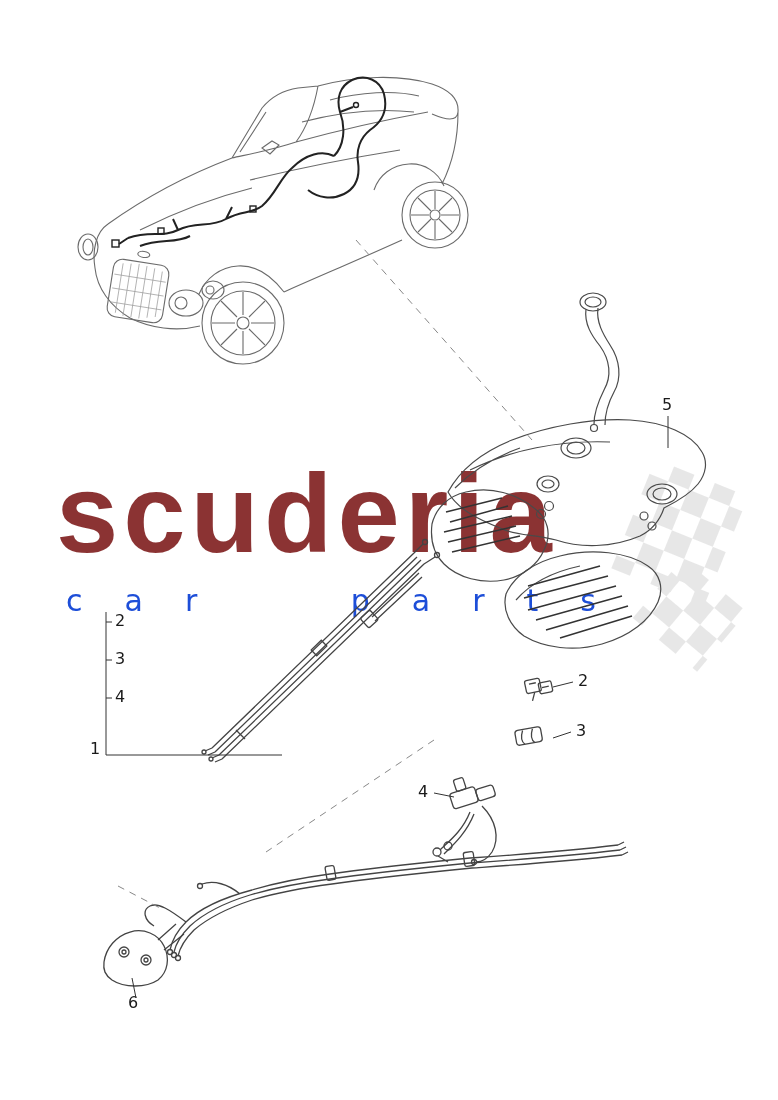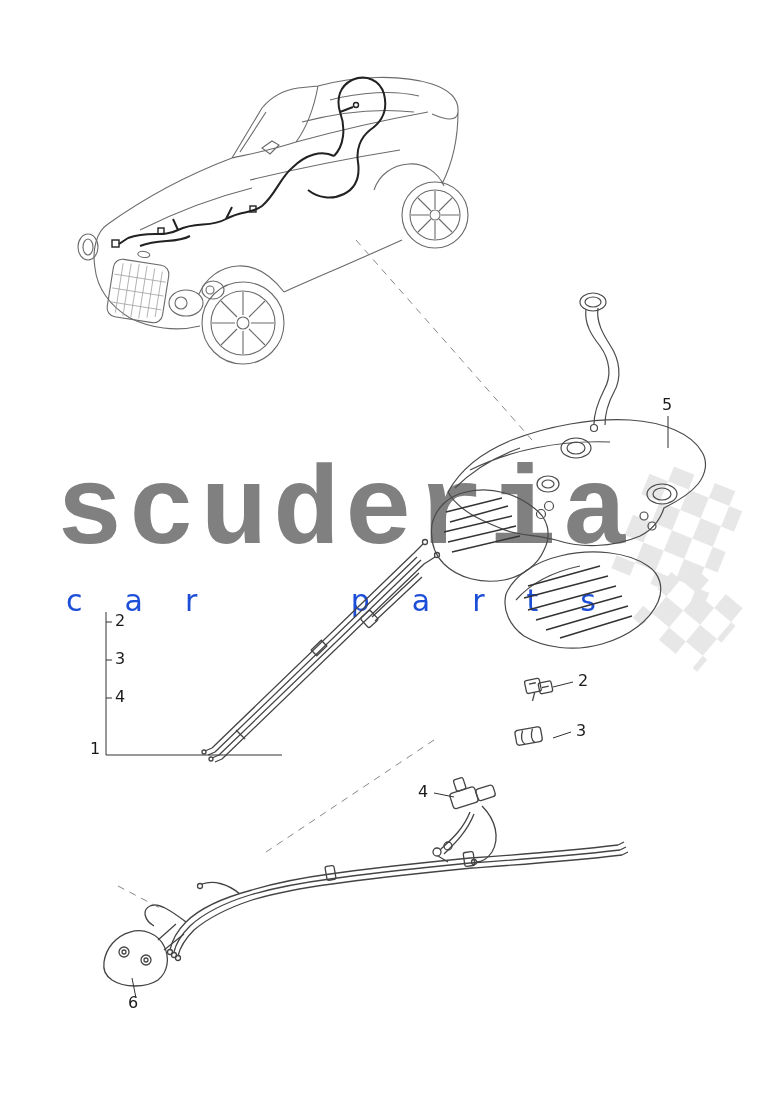--- a/index.html
+++ b/index.html
@@ -3,23 +3,23 @@
 <meta charset="utf-8">
 <style>
   html,body { margin:0; padding:0; background:#ffffff; }
   .stage {
     position:relative; width:778px; height:1100px;
     background:#ffffff; overflow:hidden;
     font-family:"DejaVu Sans", sans-serif;
   }
   .wm-brand {
     position:absolute; left:56px; top:458px; z-index:1;
-    font-family:Liberation Mono, monospace; font-weight:bold;
+    font-family:Liberation Sans, sans-serif; font-weight:bold;
     font-size:112px; letter-spacing:5px; line-height:1;
-    color:#737373; opacity:0.9; white-space:nowrap;
+    color:#7f1d1d; opacity:0.9; white-space:nowrap;
   }
   .wm-sub {
     position:absolute; left:66px; top:586px; z-index:1;
     font-size:30px; letter-spacing:42px; word-spacing:60px;
     color:#1d4ed8; white-space:nowrap; line-height:1;
   }
   svg.art { position:absolute; left:0; top:0; z-index:2; }
   .callout {
     position:absolute; z-index:3; font-size:16px; line-height:1;
     color:#1a1a1a;

